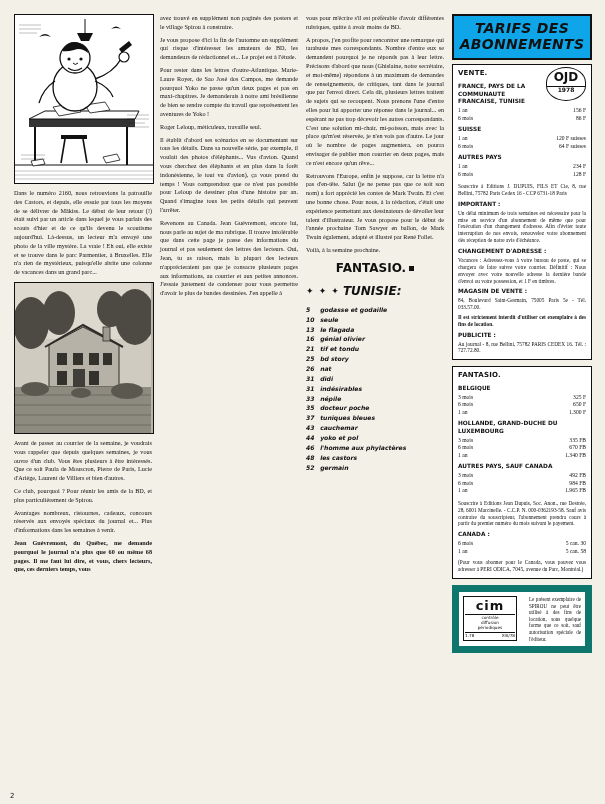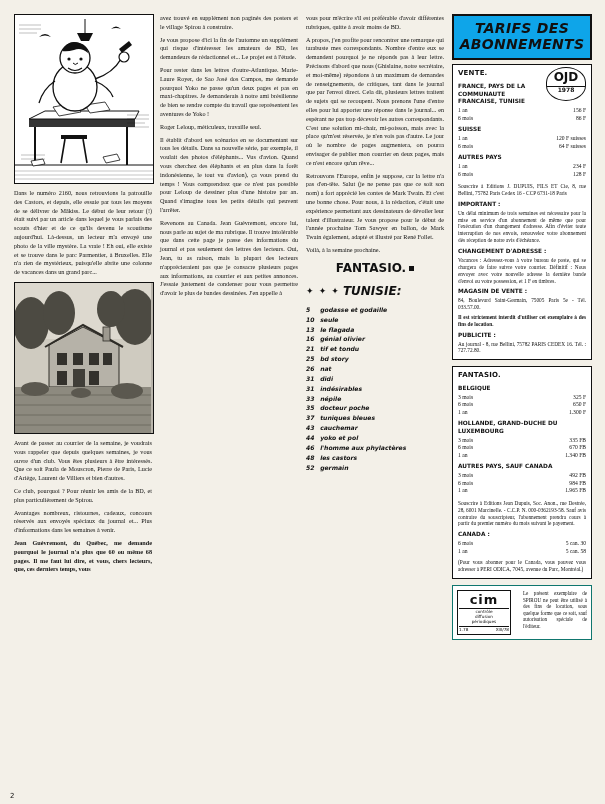--- a/index.html
+++ b/index.html
@@ -110,21 +110,21 @@
     padding-top:3px;
     box-sizing:border-box;
     margin:-2px 0 1px 4px;
     background:#fff;
   }
   .ojd .big{font-size:12px;font-weight:bold;display:block;}
   .ojd .yr{font-size:6px;font-weight:bold;display:block;border-top:1px solid #111;margin-top:1px;}
 
   
   .cim{
-    border:1px solid #0f766e;
+    border:7px solid #0f766e;
     background:#fff;
     padding:4px;
     display:flex;
     gap:12px;
     align-items:flex-start;
     margin-bottom:6px;
   }
   .cimbox{
     border:1px solid #111;
     width:54px;

